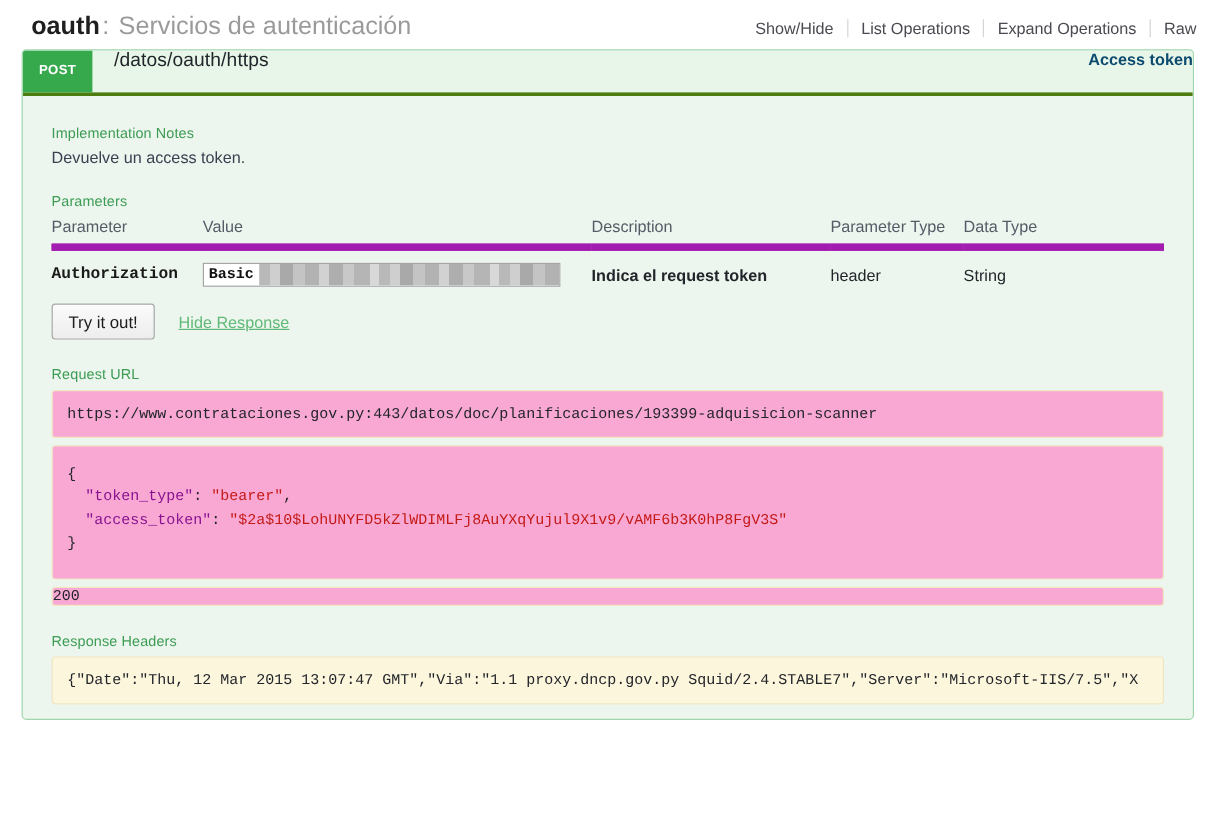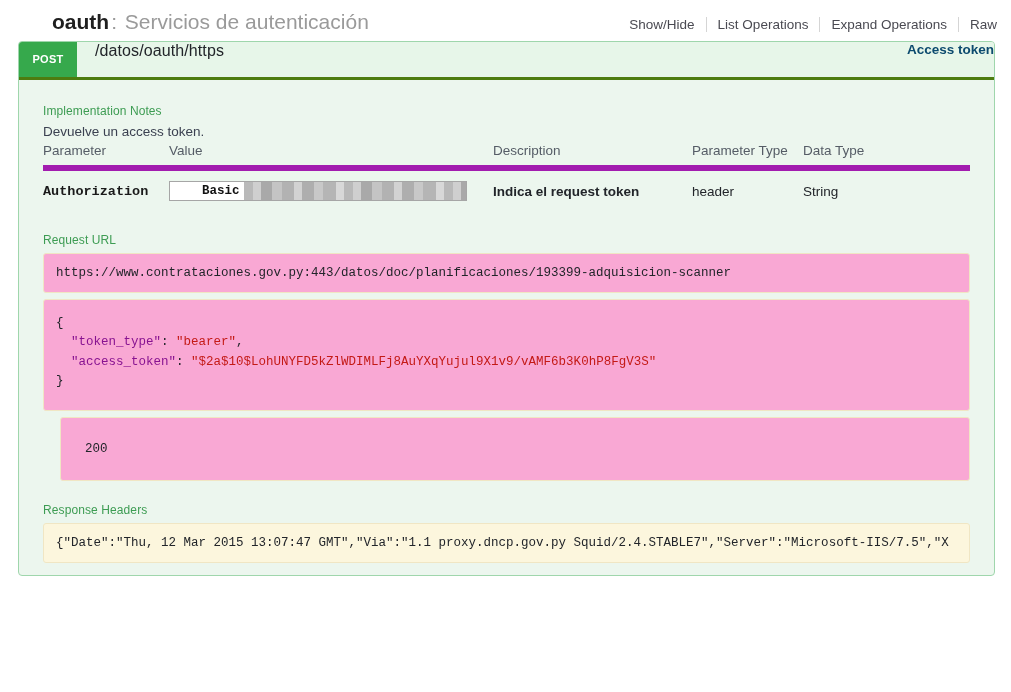--- a/index.html
+++ b/index.html
@@ -21,21 +21,20 @@
     height: 692px;
     box-sizing: border-box;
   }
 
   
   .resource-head {
     display: flex;
     align-items: baseline;
     padding: 10px 14px 8px 26px;
     box-sizing: border-box;
-    margin-left: 26px;
   }
   .resource-title {
     font-size: 21px;
     line-height: 1.1;
     white-space: nowrap;
   }
   .resource-title .res-name {
     color: #1f1f1f;
     font-weight: bold;
   }
@@ -180,21 +179,20 @@
     box-sizing: border-box;
     overflow: hidden;
   }
   .value-prefix {
     font-family: "Liberation Mono", monospace;
     font-size: 12.5px;
     color: #111;
     font-weight: bold;
     padding: 0 3px 0 4px;
     white-space: nowrap;
-    margin-left: 28px;
   }
   .value-redacted {
     flex: 1;
     height: 18px;
     margin-left: 1px;
     background-image: repeating-linear-gradient(
       to right,
       #b9b9b9 0px,  #b9b9b9 9px,
       #cfcfcf 9px,  #cfcfcf 17px,
       #a9a9a9 17px, #a9a9a9 28px,
@@ -241,21 +239,21 @@
     font-size: 12.5px;
     color: #22252a;
     padding: 10px 12px;
     margin-top: 6px;
     white-space: pre;
     overflow: hidden;
     box-sizing: border-box;
   }
   .code-block.url  { padding: 12px; }
   .code-block.body { padding: 14px 12px 18px 12px; line-height: 1.55; }
-  .code-block.code { padding: 24px; margin-left: 17px; }
+  .code-block.code { padding: 0; }
 
   .tok-key { color: #881391; }
   .tok-str { color: #c41a16; }
   .tok-pun { color: #22252a; }
 
   
   .headers-wrap {
     background: #fcf6dd;
     border: 1px solid #f0e6c4;
     border-radius: 3px;
@@ -297,20 +295,21 @@
       <div class="http-method">POST</div>
       <div class="op-path">/datos/oauth/https</div>
       <div class="op-summary">Access token</div>
     </div>
 
     <div class="op-body">
 
       <h4 class="section first">Implementation Notes</h4>
       <p class="notes-text">Devuelve un access token.</p>
 
+      <h4 class="section">Parameters</h4>
 
       <table class="params">
         <thead>
           <tr>
             <th class="col-param">Parameter</th>
             <th class="col-value">Value</th>
             <th class="col-desc">Description</th>
             <th class="col-ptype">Parameter Type</th>
             <th class="col-dtype">Data Type</th>
           </tr>
@@ -324,20 +323,24 @@
                 <span class="value-redacted"></span>
               </span>
             </td>
             <td class="param-desc">Indica el request token</td>
             <td class="param-ptype">header</td>
             <td class="param-dtype">String</td>
           </tr>
         </tbody>
       </table>
 
+      <div class="btn-row">
+        <button class="try-btn">Try it out!</button>
+        <span class="hide-response">Hide Response</span>
+      </div>
 
       <h4 class="section">Request URL</h4>
       <div class="code-block url">https://www.contrataciones.gov.py:443/datos/doc/planificaciones/193399-adquisicion-scanner</div>
 
       <div class="code-block body"><span class="tok-pun">{</span>
   <span class="tok-key">"token_type"</span><span class="tok-pun">: </span><span class="tok-str">"bearer"</span><span class="tok-pun">,</span>
   <span class="tok-key">"access_token"</span><span class="tok-pun">: </span><span class="tok-str">"$2a$10$LohUNYFD5kZlWDIMLFj8AuYXqYujul9X1v9/vAMF6b3K0hP8FgV3S"</span>
 <span class="tok-pun">}</span></div>
 
       <div class="code-block code">200</div>

